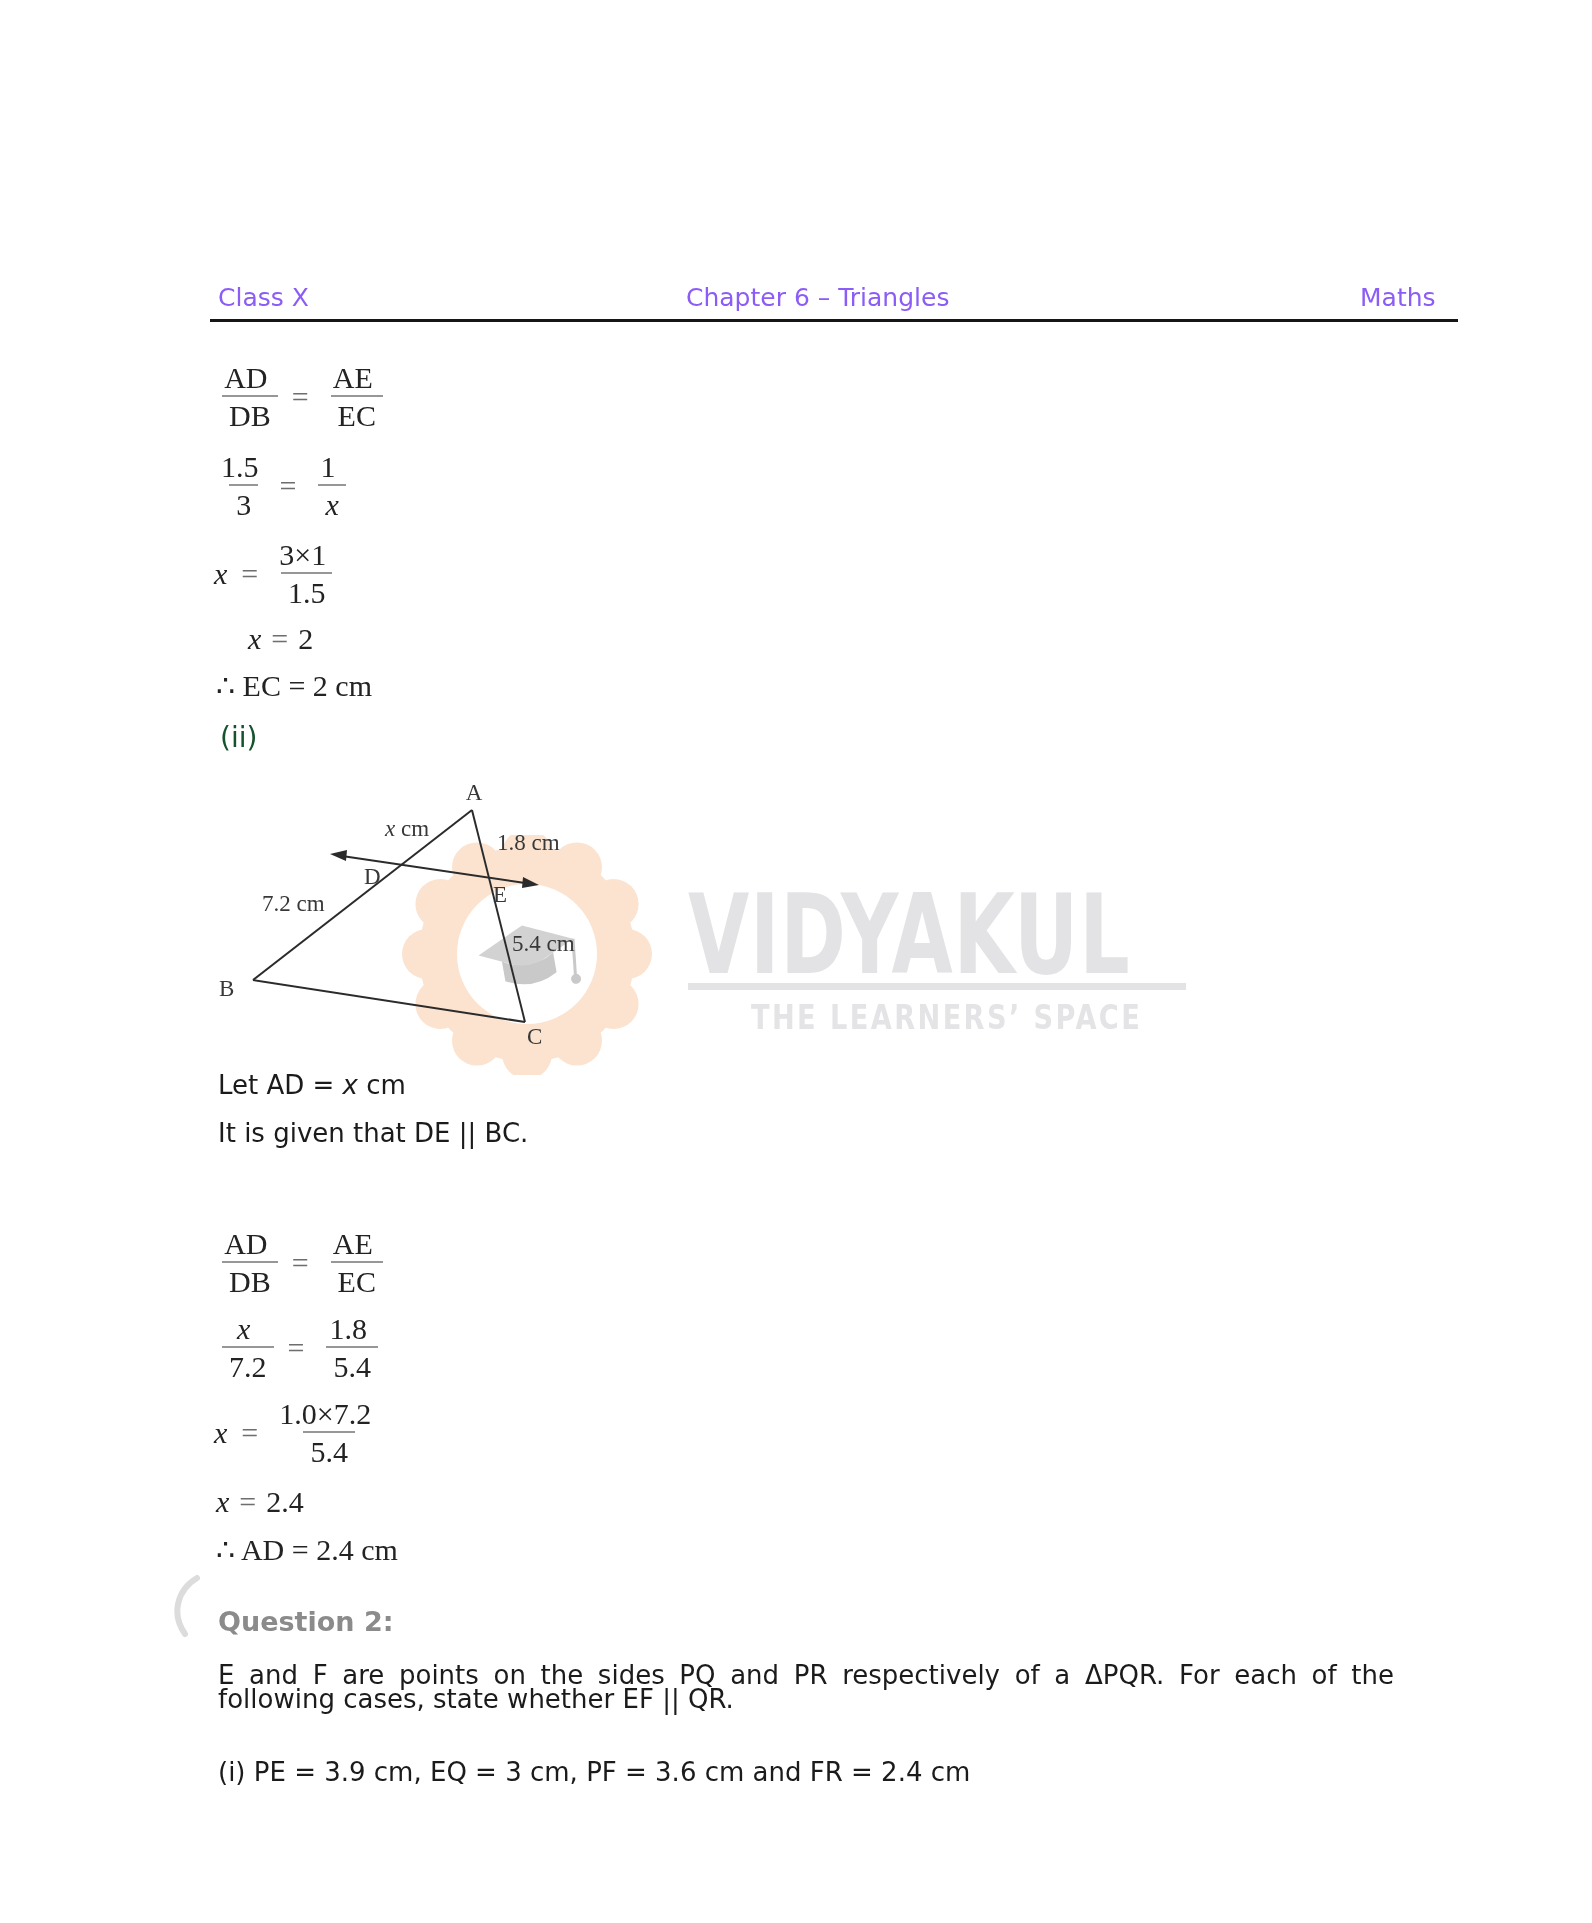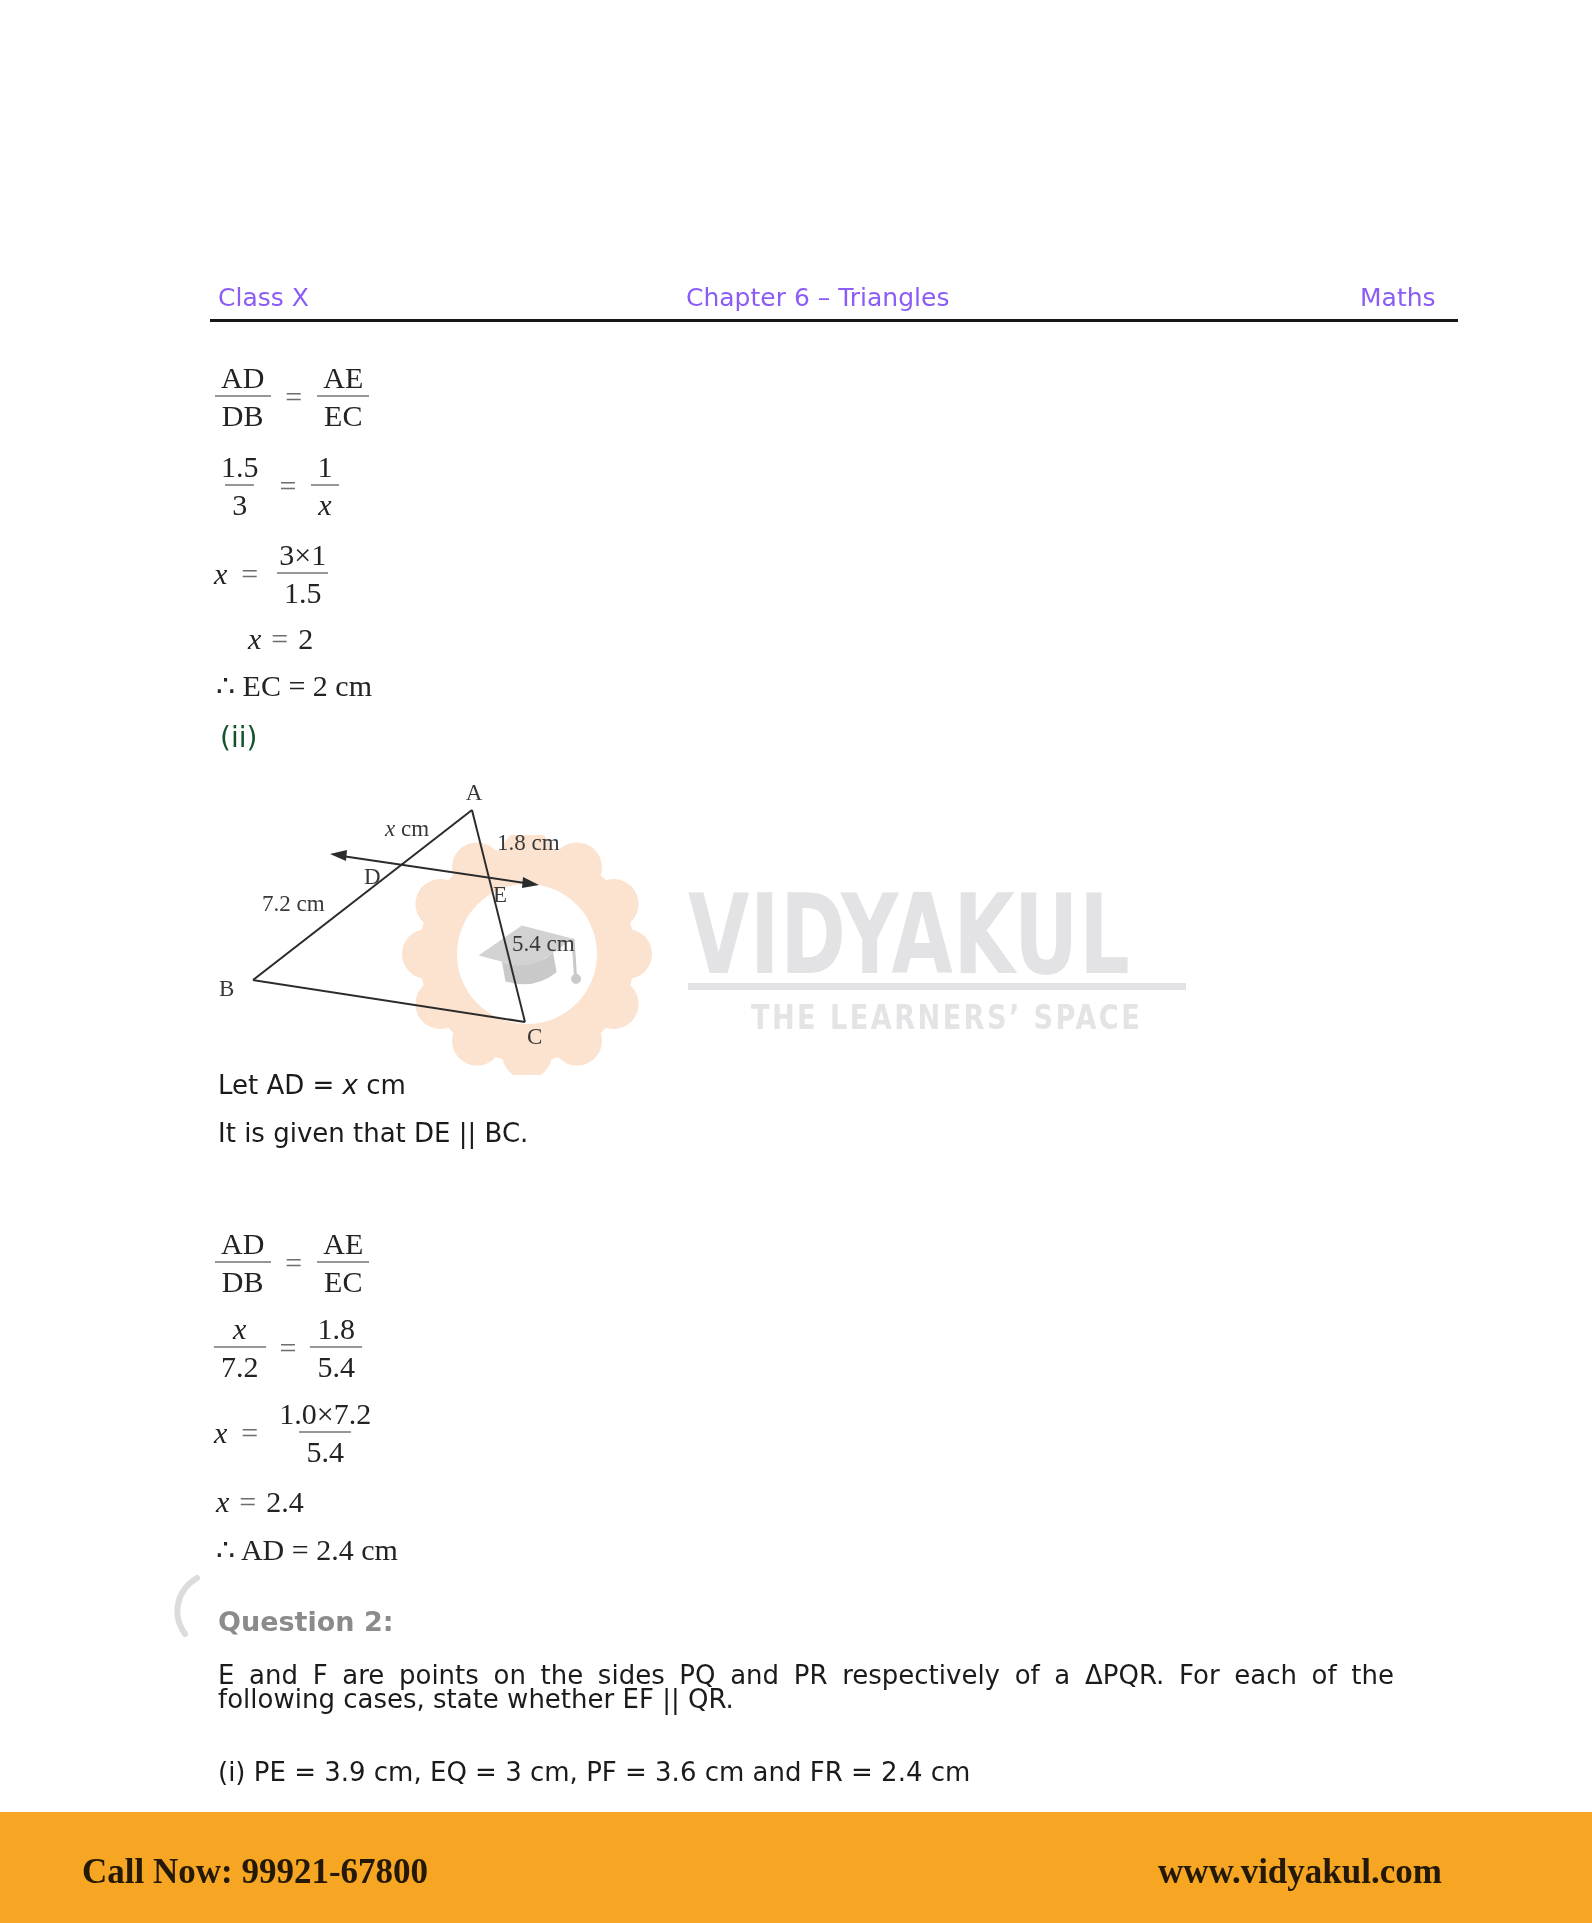--- a/index.html
+++ b/index.html
@@ -16,21 +16,21 @@
   .hdr-right  { left:1360px; }
   .hdr-rule { position:absolute; left:210px; top:319px; width:1248px; height:3px; background:#161616; }
   
   .eq-row {
     position:absolute; display:flex; align-items:center;
     font-family:"Liberation Serif","DejaVu Serif",serif;
     font-size:30px; color:#232323; white-space:nowrap;
   }
   .frac { display:inline-flex; flex-direction:column; align-items:center; line-height:1.08; }
   .frac .num { padding:0 7px 1px; }
-  .frac .den { border-top:2px solid #979797; padding:3px 7px 0; }
+  .frac .den { border-top:2px solid #979797; padding:3px 7px 0;margin-left:8px; }
   .eqs { margin:0 14px; color:#6e6e6e; }
   .it { font-style:italic; }
   .plainline { position:absolute; font-family:"Liberation Serif","DejaVu Serif",serif; font-size:30px; color:#232323; white-space:nowrap; }
   .plainline .eqs { margin:0 10px; }
   
   .part-label { position:absolute; left:220px; top:721px; font-size:28px; color:#14532d; }
   .bodyline { position:absolute; left:218px; font-size:26px; color:#1b1b1b; white-space:nowrap; }
   
   .wm-logo { position:absolute; left:395px; top:835px; z-index:1; }
   .wm-brand {
@@ -204,18 +204,14 @@
 
   <svg class="curl" width="44" height="64" viewBox="0 0 44 64">
     <path d="M32,4 C12,16 6,40 20,60" stroke="#dcdcdc" stroke-width="6" fill="none" stroke-linecap="round"></path>
   </svg>
 
   <div class="q-heading">Question 2:</div>
   <div class="q-line q-just" style="top:1660px;">E and F are points on the sides PQ and PR respectively of a ΔPQR. For each of the</div>
   <div class="q-line" style="top:1684px;">following cases, state whether EF || QR.</div>
   <div class="q-line" style="top:1757px;">(i) PE = 3.9 cm, EQ = 3 cm, PF = 3.6 cm and FR = 2.4 cm</div>
 
-  <div class="footer-bar">
-    <span class="footer-text footer-phone">Call Now: 99921-67800</span>
-    <span class="footer-text footer-site">www.vidyakul.com</span>
-  </div>
 
 </div>
 
 </body></html>

